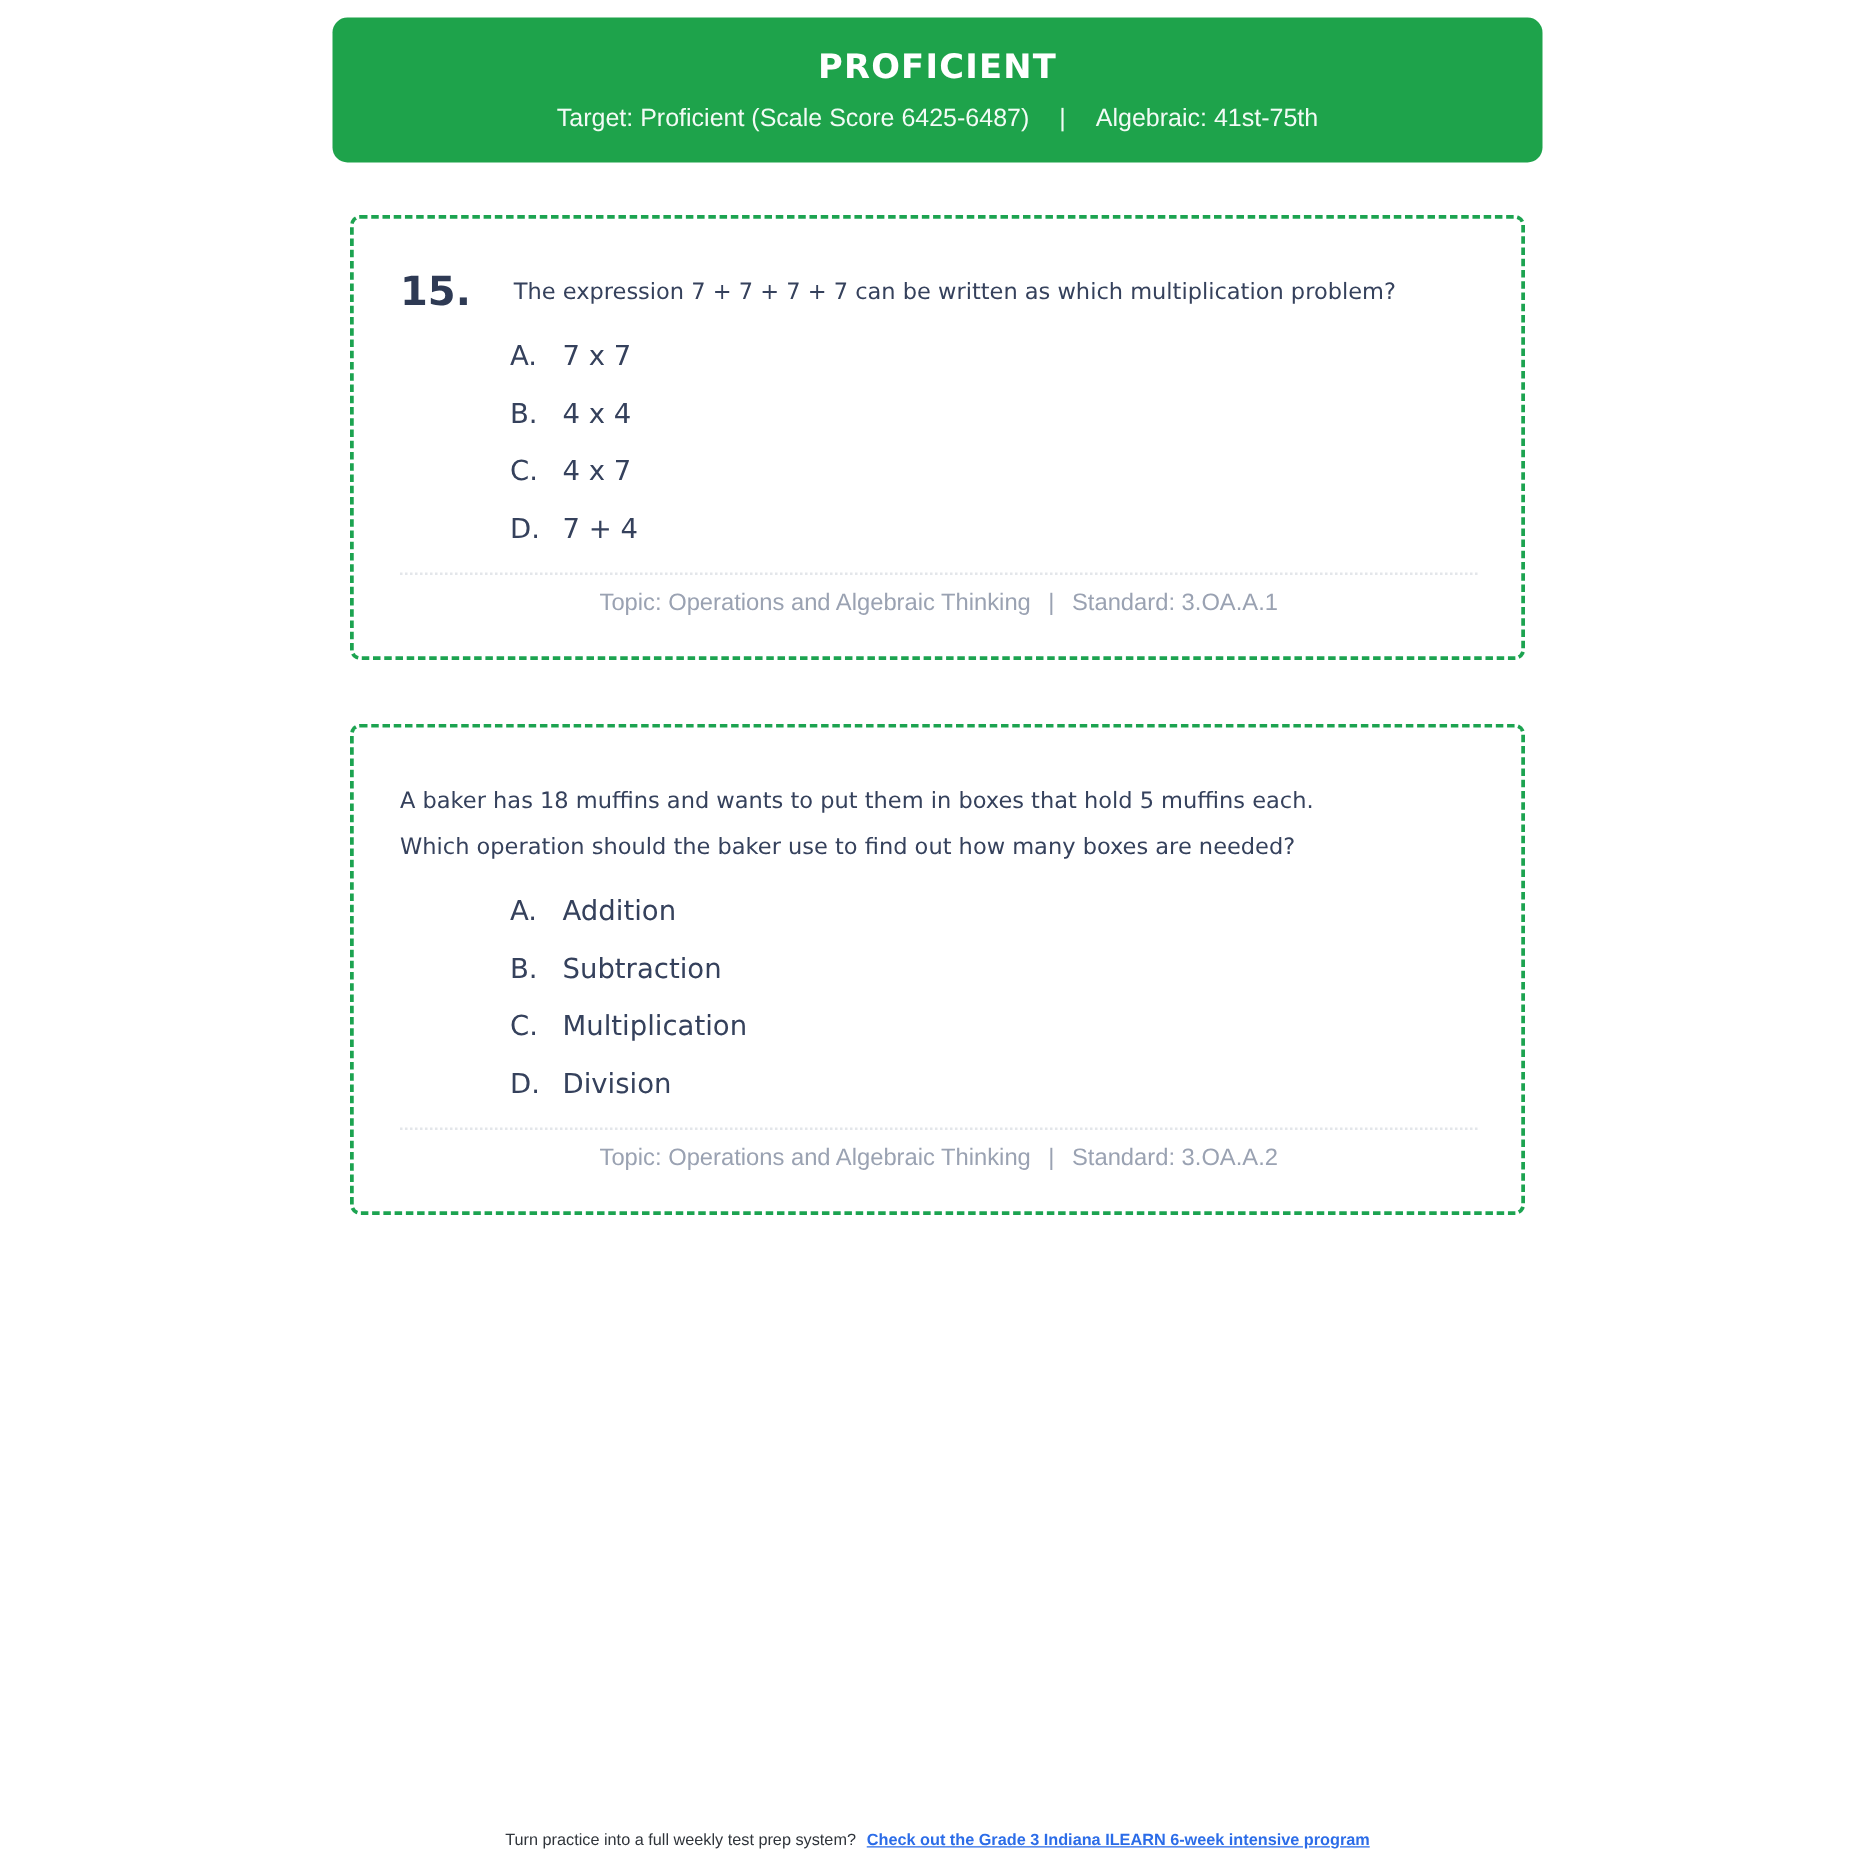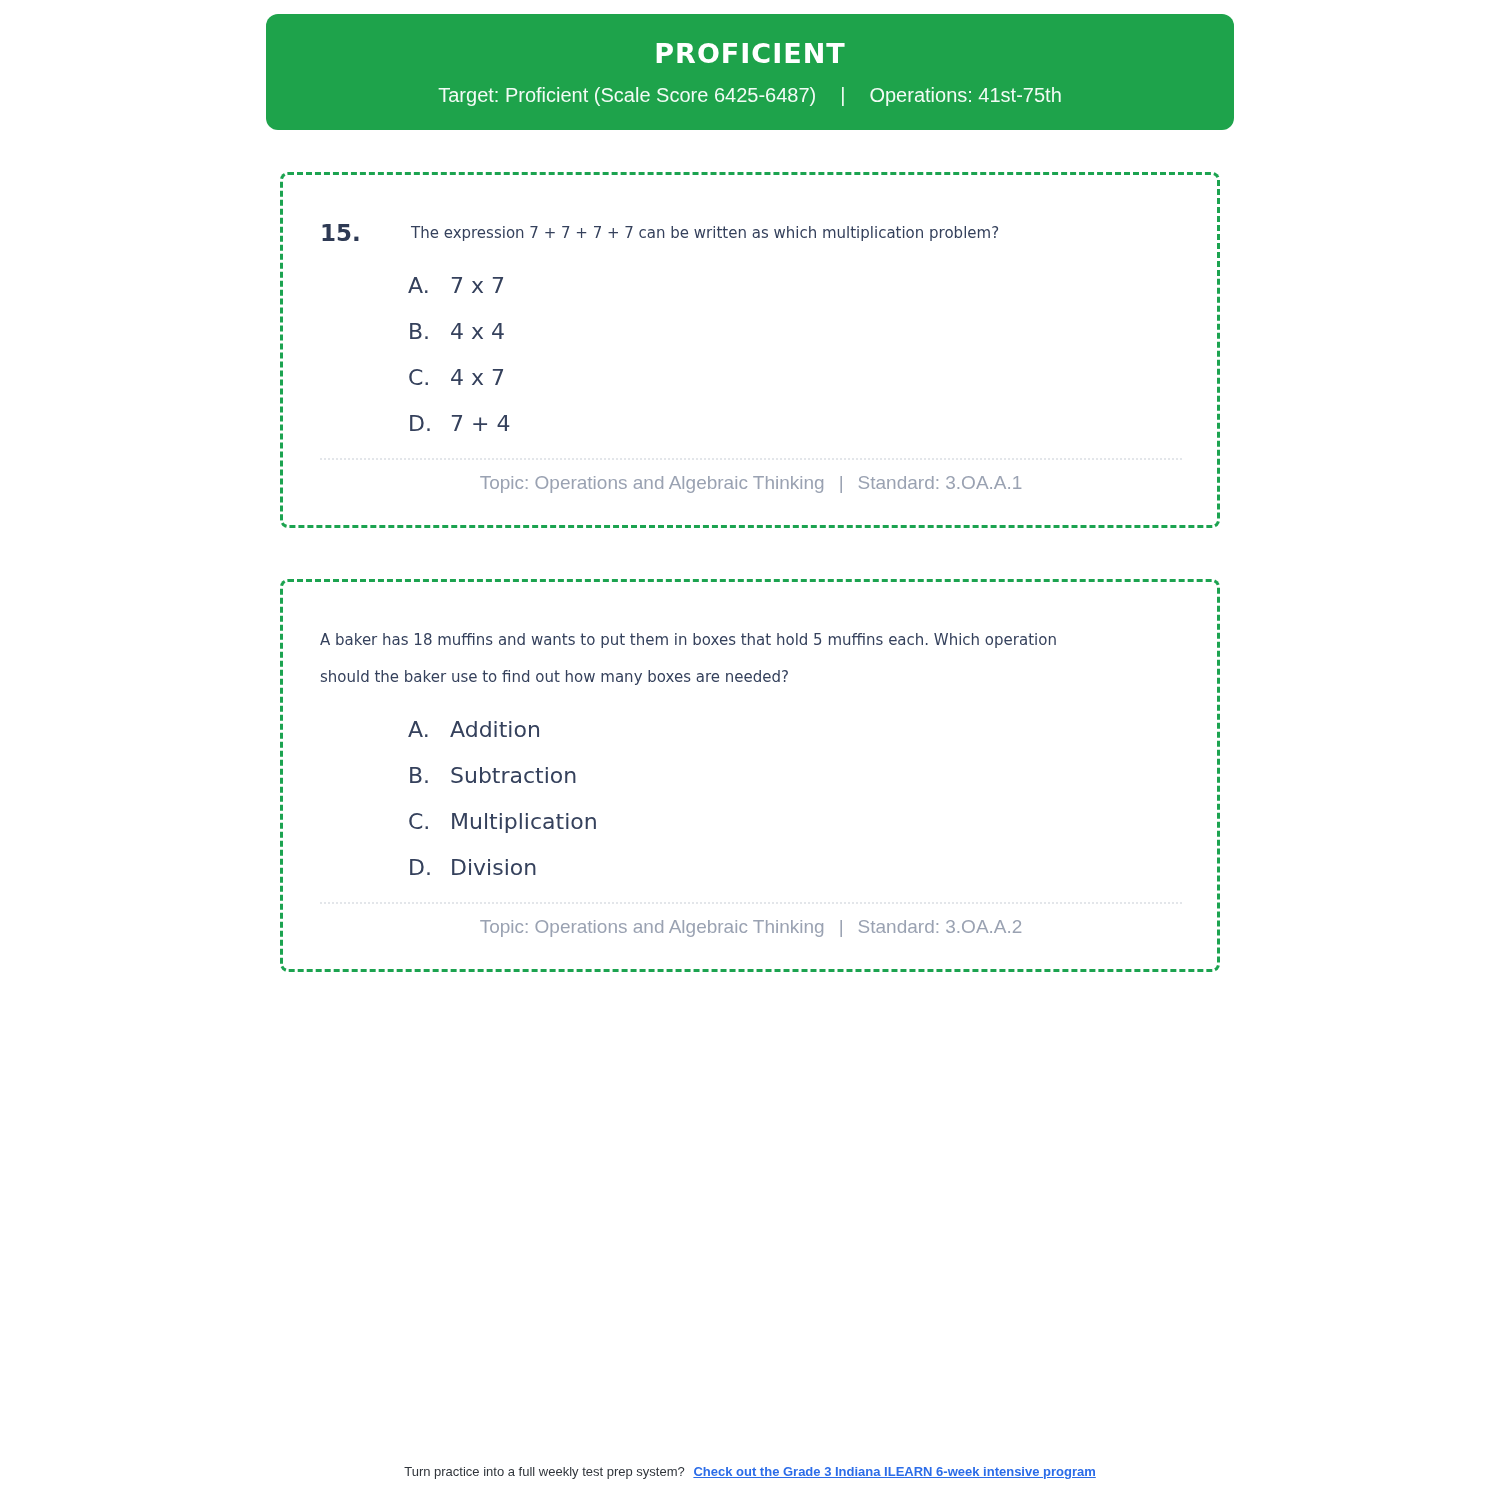--- a/index.html
+++ b/index.html
@@ -43,26 +43,26 @@
     border: 3px dashed #1ca350;
     border-radius: 8px;
     padding: 40px 35px 31px 37px;
     background: #ffffff;
   }
   .question-card.first { margin-top: 42px; }
   .question-card.second { margin-top: 51px; }
   .q-row { display: flex; }
   .q-number {
     flex: 0 0 91px;
-    font-size: 23px; font-weight: bold;
+    font-size: 32px; font-weight: bold;
     color: #2e3a54; line-height: 37px;
   }
   .q-text {
     max-width: 775px;
-    font-size: 15px; line-height: 37px;
+    font-size: 18px; line-height: 37px;
     color: #35415c;
   }
   .options {
     list-style: none;
     margin: 22px 0 0 88px;
   }
   .option {
     display: flex;
     margin-bottom: 23px;
     font-size: 22px; line-height: 23px;
@@ -103,21 +103,21 @@
 </head>
 <body>
 
 <div class="page">
 
   <header class="banner">
     <div class="banner-title">PROFICIENT</div>
     <div class="banner-subtitle">
       <span>Target: Proficient (Scale Score 6425-6487)</span>
       <span>|</span>
-      <span>Operations: 41st-75th</span>
+      <span>Algebraic: 41st-75th</span>
     </div>
   </header>
 
   <section class="question-card first">
     <div class="q-row">
       <div class="q-number">15.</div>
       <div class="q-text">The expression 7 + 7 + 7 + 7 can be written as which multiplication problem?</div>
     </div>
     <ul class="options">
       <li class="option">

